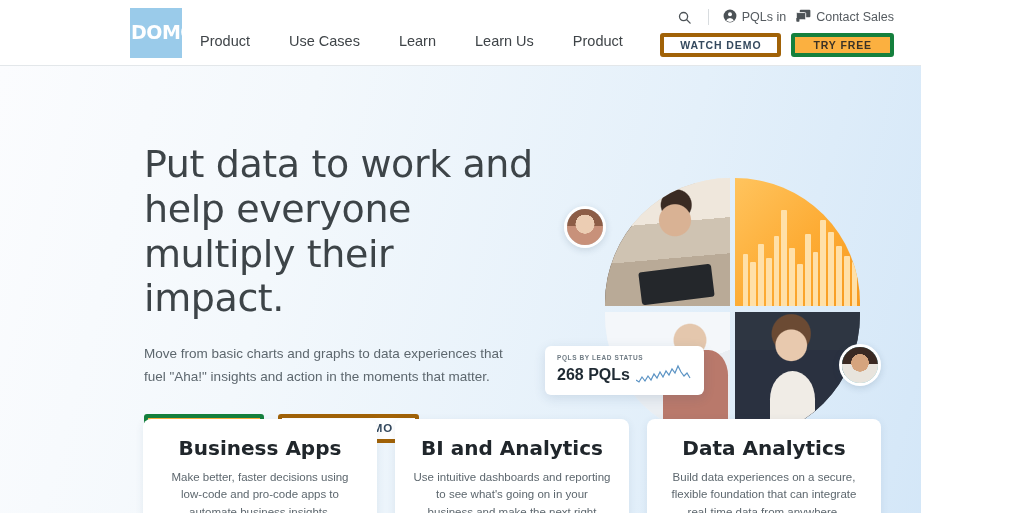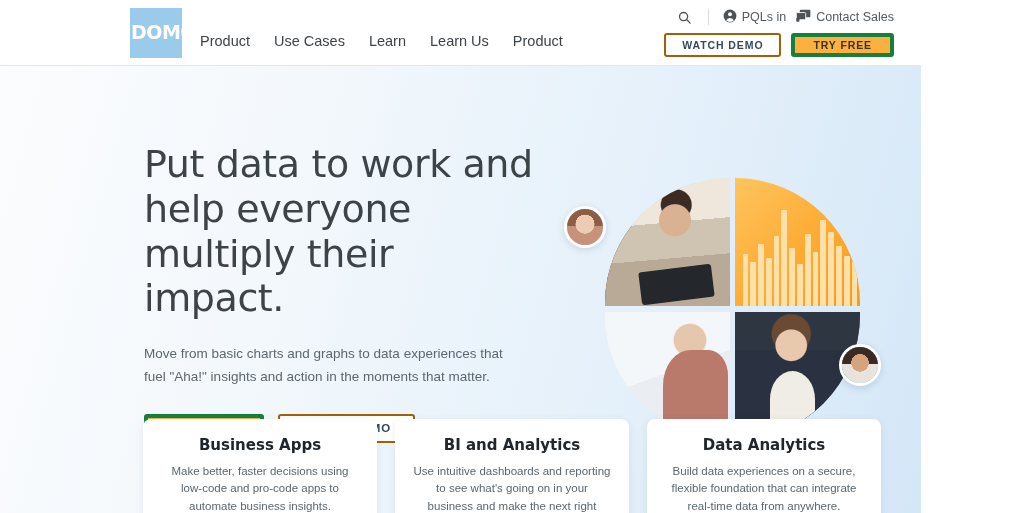--- a/index.html
+++ b/index.html
@@ -31,21 +31,21 @@
     color: #ffffff;
     font-size: 19px;
     font-weight: 700;
     letter-spacing: -0.5px;
     font-family: "DejaVu Sans", sans-serif;
     line-height: 1;
     white-space: nowrap;
   }
   .nav {
     position: absolute; left: 200px; top: 33px;
-    display: flex; gap: 24px;
+    display: flex; gap: 39px;
     align-items: center;
   }
   .nav-item {
     font-size: 14.5px;
     color: #3f4448;
     cursor: pointer;
     white-space: nowrap;
   }
 
   .util {
@@ -70,21 +70,21 @@
     position: absolute; right: 130px; top: 33px;
     display: flex; gap: 10px;
   }
   .btn {
     display: inline-flex; align-items: center; justify-content: center;
     font-size: 10.5px; font-weight: 700; letter-spacing: 0.9px;
     border-radius: 3px; cursor: pointer; white-space: nowrap;
   }
   .btn-outline {
     height: 24px; padding: 0 16px;
-    border: 2px solid #a16207; background: #ffffff; color: #34495e;
+    border: 4px solid #a16207; background: #ffffff; color: #34495e;
   }
   .btn-amber {
     height: 24px; padding: 0 18px;
     background: #fbb040; border: 4px solid #15803d; color: #3b3226;
   }
 
   
   .hero {
     position: absolute; top: 66px; left: 0;
     width: 1024px; height: 447px;
@@ -217,21 +217,21 @@
   }
   .card {
     width: 234px; height: 120px;
     background: #ffffff;
     border-radius: 8px;
     box-shadow: 0 2px 9px rgba(40,75,115,0.09);
     padding: 17px 18px 0 18px;
     text-align: center;
   }
   .card-title {
-    font-size: 15px; font-weight: 700; color: #20262b;
+    font-size: 20px; font-weight: 700; color: #20262b;
     margin-bottom: 9px;
     font-family: "DejaVu Sans", sans-serif;
   }
   .card-desc {
     font-size: 11.5px; line-height: 1.52; color: #5d676e;
   }
 </style>
 </head>
 <body>
 
@@ -333,20 +333,29 @@
         <div class="ph-woman"></div>
       </div>
 
       <div class="avatar av-left">
         <div class="ph-av1"></div>
       </div>
       <div class="avatar av-right">
         <div class="ph-av2"></div>
       </div>
 
+      <div class="kpi-card">
+        <div class="kpi-label">PQLS BY LEAD STATUS</div>
+        <div class="kpi-row">
+          <div class="kpi-value">268 PQLs</div>
+          <svg class="kpi-spark" viewBox="0 0 56 22" preserveAspectRatio="none">
+            <polyline fill="none" stroke="#5b93c4" stroke-width="1.2" points="0,16 3,18 6,13 9,17 12,12 15,16 18,10 21,14 24,8 27,13 30,7 33,11 36,5 39,9 42,2 45,8 48,12 51,9 54,14"></polyline>
+          </svg>
+        </div>
+      </div>
     </div>
 
     <div class="cards" style="top:353px;">
       <div class="card">
         <div class="card-title">Business Apps</div>
         <div class="card-desc">Make better, faster decisions using low-code and pro-code apps to automate business insights.</div>
 
       </div>
       <div class="card">
         <div class="card-title">BI and Analytics</div>

